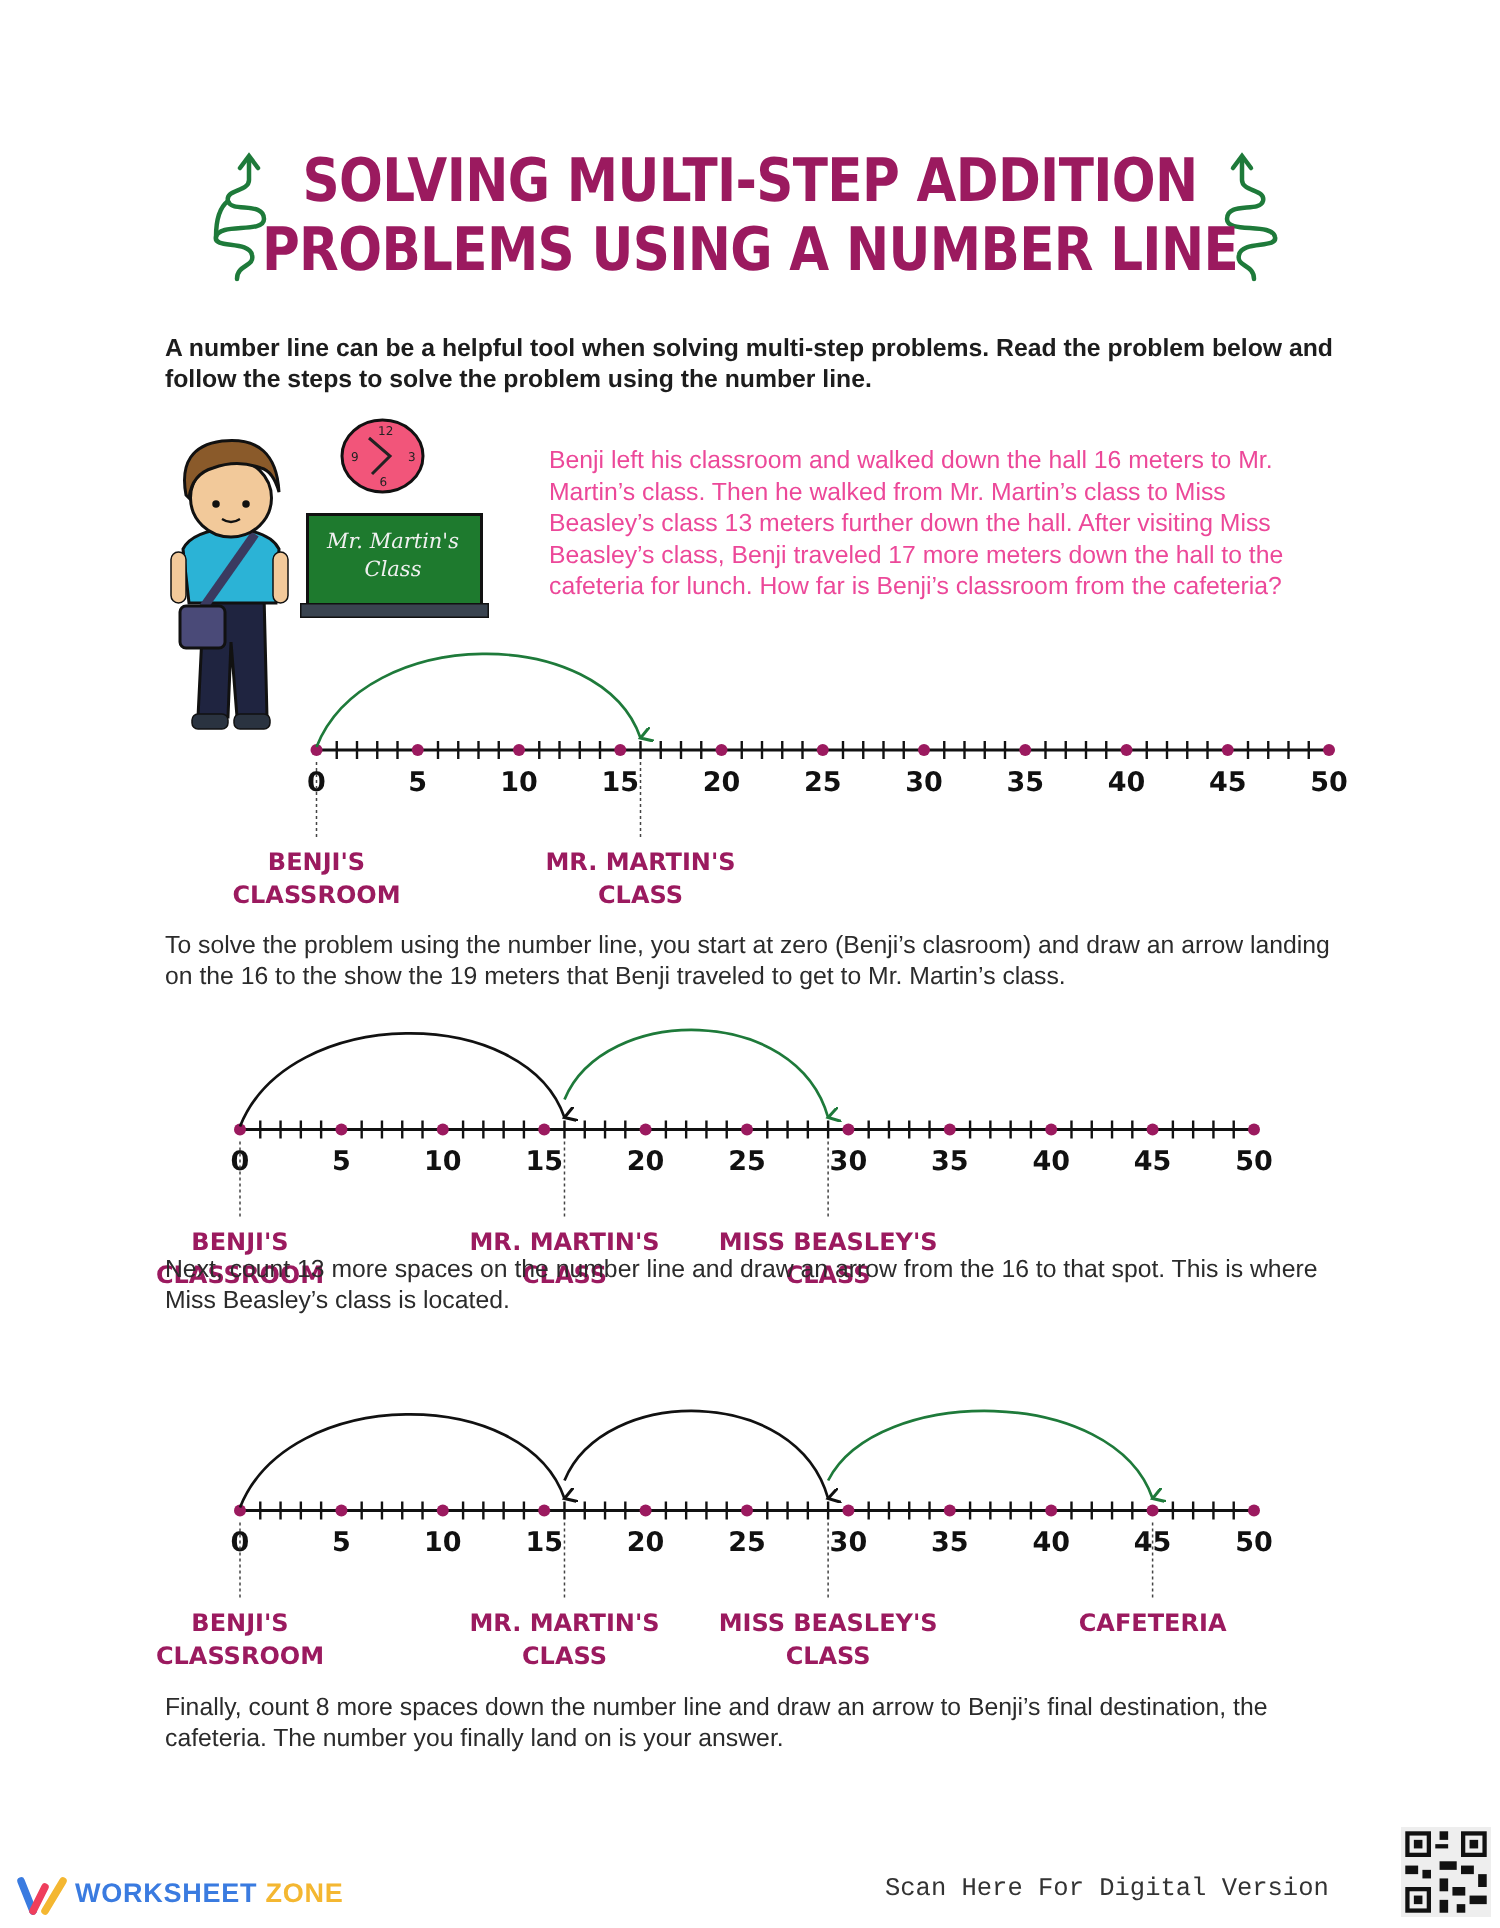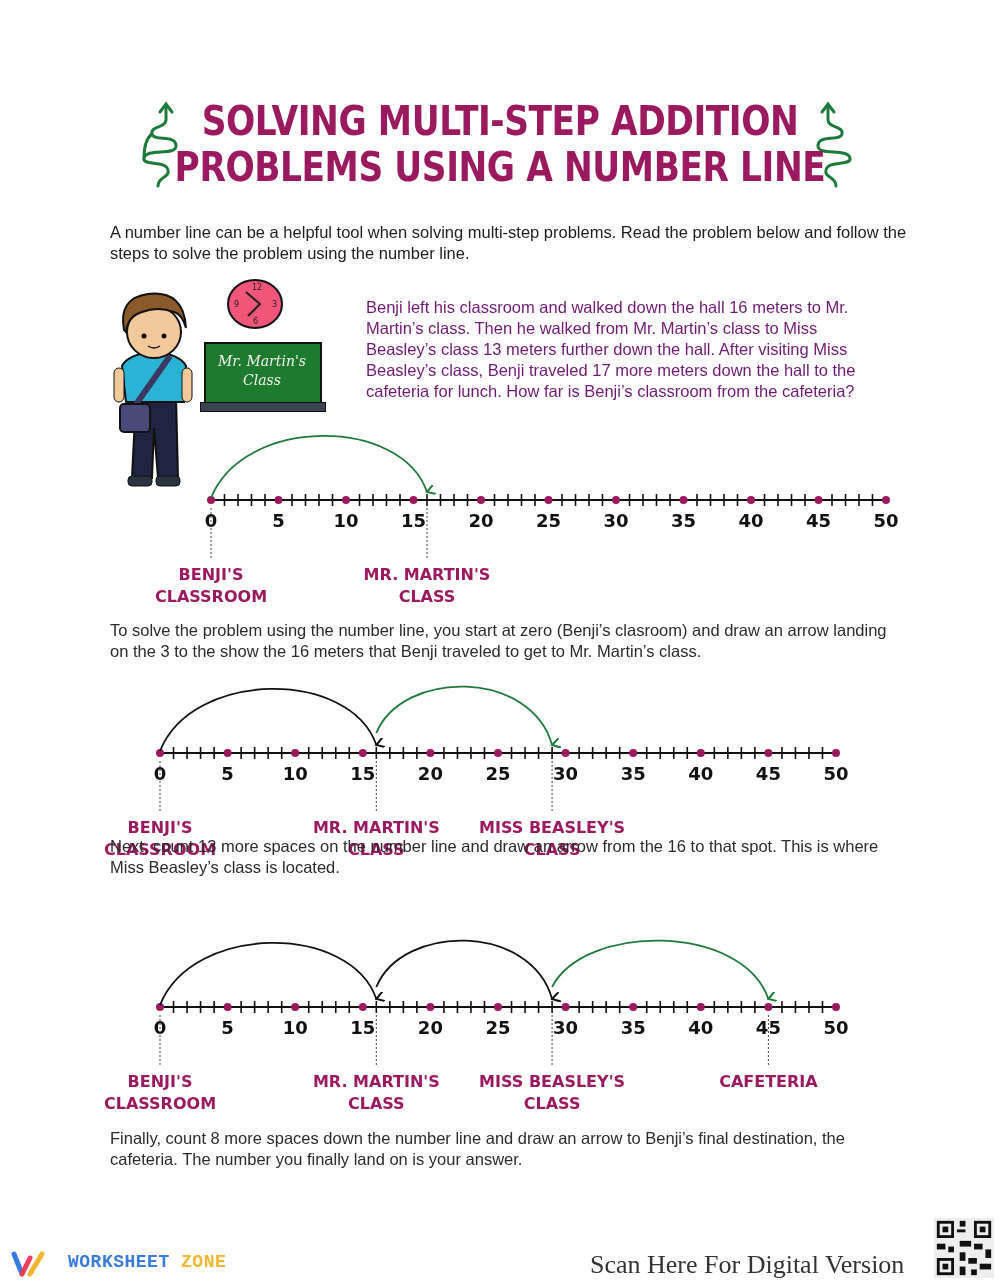--- a/index.html
+++ b/index.html
@@ -3,31 +3,31 @@
 <meta charset="utf-8">
 <style>
   html, body { margin:0; padding:0; background:#ffffff; }
   body { width:1000px; height:1285px; position:relative; overflow:hidden;
          font-family:"Liberation Sans", sans-serif; color:#222; }
   .abs { position:absolute; }
   .title { left:0; width:1000px; top:98px; text-align:center;
            font-family:"DejaVu Sans", sans-serif; font-weight:bold;
            color:#9b1a5f; font-size:40px; line-height:46px; letter-spacing:-0.5px;
            transform:scaleX(0.86); transform-origin:center; text-transform:uppercase; }
-  .intro { left:110px; top:222px; width:800px; font-size:16.5px; font-weight:normal;
+  .intro { left:110px; top:222px; width:800px; font-size:16.5px; font-weight:bold;
            line-height:21px; color:#1d1d1d; }
-  .problem { left:366px; top:297px; width:500px; font-size:16.5px; line-height:21px; color:#701a75; }
+  .problem { left:366px; top:297px; width:500px; font-size:16.5px; line-height:21px; color:#ec4899; }
   .para { left:110px; width:790px; font-size:16.5px; line-height:21px; color:#2b2b2b; }
   svg text.tick { font-family:"DejaVu Sans", sans-serif; font-weight:bold; font-size:18px; fill:#111; }
   svg text.lbl { font-family:"DejaVu Sans", sans-serif; font-weight:bold; font-size:16px; fill:#9b1a5f; }
-  .footer-brand { left:68px; top:1252px; font-family:Liberation Mono, monospace; font-weight:bold;
+  .footer-brand { left:50px; top:1252px; font-family:Liberation Sans, sans-serif; font-weight:bold;
                   font-size:18px; letter-spacing:0.5px;text-align:center; }
   .brand-a { color:#3a7be0; }
   .brand-b { color:#f4b731; }
-  .scan { left:590px; top:1250px; font-family:Liberation Serif, serif; font-size:26px; color:#333; }
+  .scan { left:590px; top:1250px; font-family:Liberation Mono, monospace; font-size:17px; color:#333; }
   .qr { left:934px; top:1218px; width:60px; height:60px; background:#eee; }
 </style>
 </head>
 <body>
 
 <svg class="abs" style="left:136px;top:100px" width="56" height="92" viewBox="0 0 56 92">
   <g fill="none" stroke="#1e7a3a" stroke-width="3" stroke-linecap="round">
     <path d="M30 6 L30 20 C30 28 14 26 16 34 C18 42 40 34 40 46 C40 56 10 48 8 58 C6 66 30 60 32 70 C34 78 22 76 22 86"></path>
     <path d="M24 12 L30 4 L36 12"></path>
     <path d="M16 34 C8 40 8 54 8 58"></path>
@@ -153,21 +153,21 @@
     <circle cx="886" cy="80" r="4" fill="#9b1a5f"></circle>
     <text x="886" y="107" text-anchor="middle" class="tick">50</text>
     <path d="M211 78 C243.4 -3.700000000000003, 401.08 -3.700000000000003, 427 72" fill="none" stroke="#1e7a3a" stroke-width="1.8" marker-end="url(#nl1-arr-green)"></path>
     <line x1="211" y1="88" x2="211" y2="140" stroke="#444" stroke-width="1" stroke-dasharray="2 2"></line>
     <text x="211" y="160" text-anchor="middle" class="lbl">BENJI'S</text>
     <text x="211" y="182" text-anchor="middle" class="lbl">CLASSROOM</text>
     <line x1="427" y1="88" x2="427" y2="140" stroke="#444" stroke-width="1" stroke-dasharray="2 2"></line>
     <text x="427" y="160" text-anchor="middle" class="lbl">MR. MARTIN'S</text>
     <text x="427" y="182" text-anchor="middle" class="lbl">CLASS</text>
   </svg>
-<div class="abs para" style="top:620px">To solve the problem using the number line, you start at zero (Benji’s clasroom) and draw an arrow landing on the 3 to the show the 16 meters  that Benji  traveled to get to Mr. Martin’s class.</div>
+<div class="abs para" style="top:620px">To solve the problem using the number line, you start at zero (Benji’s clasroom) and draw an arrow landing on the 16 to the show the 19 meters  that Benji  traveled to get to Mr. Martin’s class.</div>
 
 <svg class="abs" id="nl2" style="left:0;top:672px" width="1000" height="200">
     <defs>
       <marker id="nl2-arr-green" markerWidth="10" markerHeight="10" refX="5" refY="8" orient="auto-start-reverse" markerUnits="userSpaceOnUse">
         <path d="M0 0 L5 8 L10 0" fill="none" stroke="#1e7a3a" stroke-width="2"></path>
       </marker>
       <marker id="nl2-arr-black" markerWidth="10" markerHeight="10" refX="5" refY="8" orient="auto-start-reverse" markerUnits="userSpaceOnUse">
         <path d="M0 0 L5 8 L10 0" fill="none" stroke="#111111" stroke-width="2"></path>
       </marker>
     </defs>

